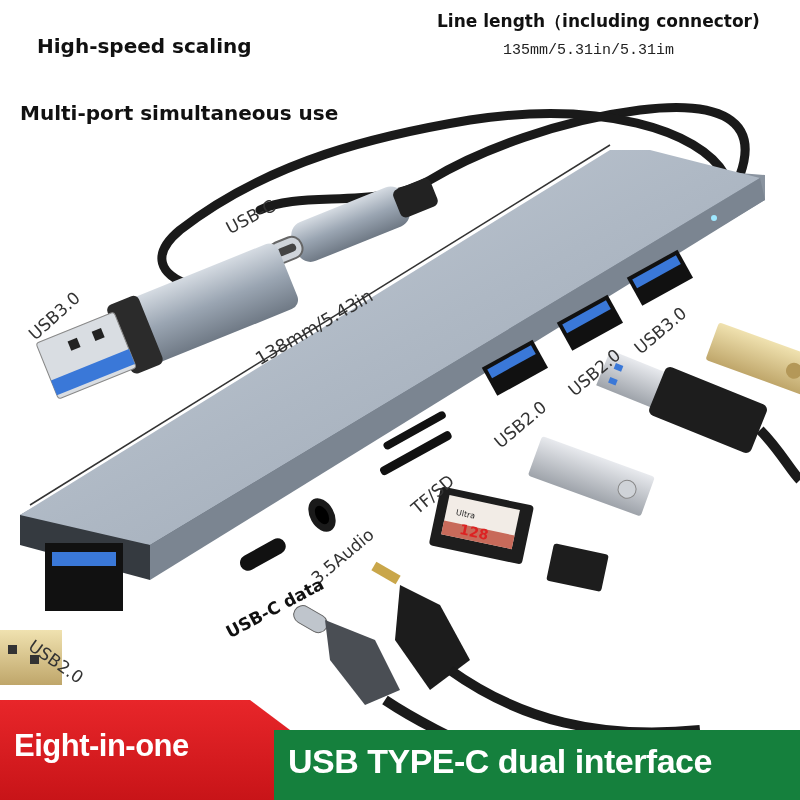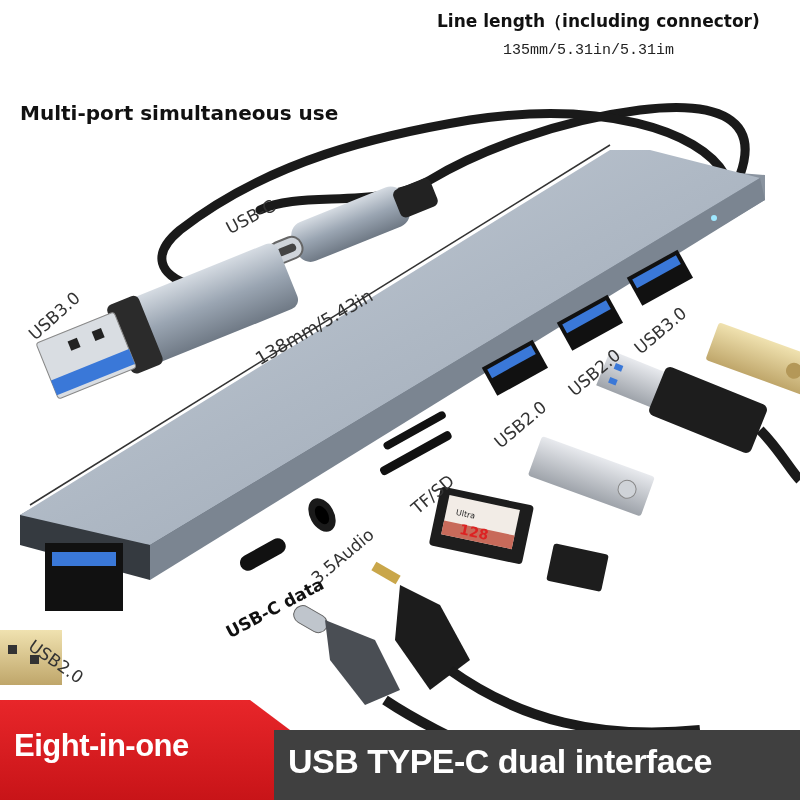--- a/index.html
+++ b/index.html
@@ -8,21 +8,21 @@
   .stage svg { position: absolute; left: 0; top: 0; }
   .txt { position: absolute; color: #111; white-space: nowrap; }
   .h-bold { font-weight: bold; font-size: 20px; }
   .h-small-bold { font-weight: bold; font-size: 17px; }
   .h-small { font-size: 15px; color: #222; font-family: Liberation Mono, monospace; }
   .rot { position: absolute; white-space: nowrap; color: #333; font-size: 17px; transform-origin: left bottom; }
   .banner-red { position: absolute; left: 0; top: 700px; width: 290px; height: 100px;
     background: linear-gradient(180deg, #e8262a 0%, #c81418 100%);
     clip-path: polygon(0 0, 250px 0, 290px 30px, 290px 100px, 0 100px); }
   .banner-red .lbl { position: absolute; left: 14px; top: 28px; color: #fff; font-weight: bold; font-size: 31px; font-family: "Liberation Sans", sans-serif; letter-spacing: -0.5px; }
-  .banner-black { position: absolute; left: 274px; top: 730px; width: 526px; height: 70px; background: #404040; }
+  .banner-black { position: absolute; left: 274px; top: 730px; width: 526px; height: 70px; background: #15803d; }
   .banner-black .lbl { position: absolute; left: 14px; top: 12px; color: #fff; font-weight: bold; font-size: 34px; font-family: "Liberation Sans", sans-serif; letter-spacing: -0.5px; }
 </style>
 </head>
 <body>
 
 <div class="stage">
   <svg width="800" height="800" viewBox="0 0 800 800">
     <defs>
       <linearGradient id="bodyTop" x1="0" y1="0" x2="1" y2="1">
         <stop offset="0" stop-color="#c6ced8"></stop>
@@ -143,20 +143,21 @@
     </g>
     <path d="M385 700 C 430 730, 480 750, 520 770" stroke="#1a1a1a" stroke-width="10" fill="none"></path>
 
     <g>
       <rect x="0" y="630" width="62" height="55" fill="url(#gold)"></rect>
       <rect x="8" y="645" width="9" height="9" fill="#333"></rect>
       <rect x="30" y="655" width="9" height="9" fill="#333"></rect>
     </g>
   </svg>
 
+  <div class="txt h-bold" style="left:37px; top:34px;">High-speed scaling</div>
   <div class="txt h-bold" style="left:20px; top:101px;">Multi-port simultaneous use</div>
   <div class="txt h-small-bold" style="left:437px; top:10px;">Line length（including connector)</div>
   <div class="txt h-small" style="left:503px; top:42px;">135mm/5.31in/5.31im</div>
 
   <div class="rot" style="left:232px; top:218px; transform: rotate(-28deg);">USB-C</div>
   <div class="rot" style="left:38px; top:324px; transform: rotate(-42deg);">USB3.0</div>
   <div class="rot" style="left:262px; top:348px; transform: rotate(-30deg); font-size:18px;">138mm/5.43in</div>
   <div class="rot" style="left:643px; top:338px; transform: rotate(-40deg);">USB3.0</div>
   <div class="rot" style="left:577px; top:380px; transform: rotate(-40deg);">USB2.0</div>
   <div class="rot" style="left:503px; top:432px; transform: rotate(-40deg);">USB2.0</div>

